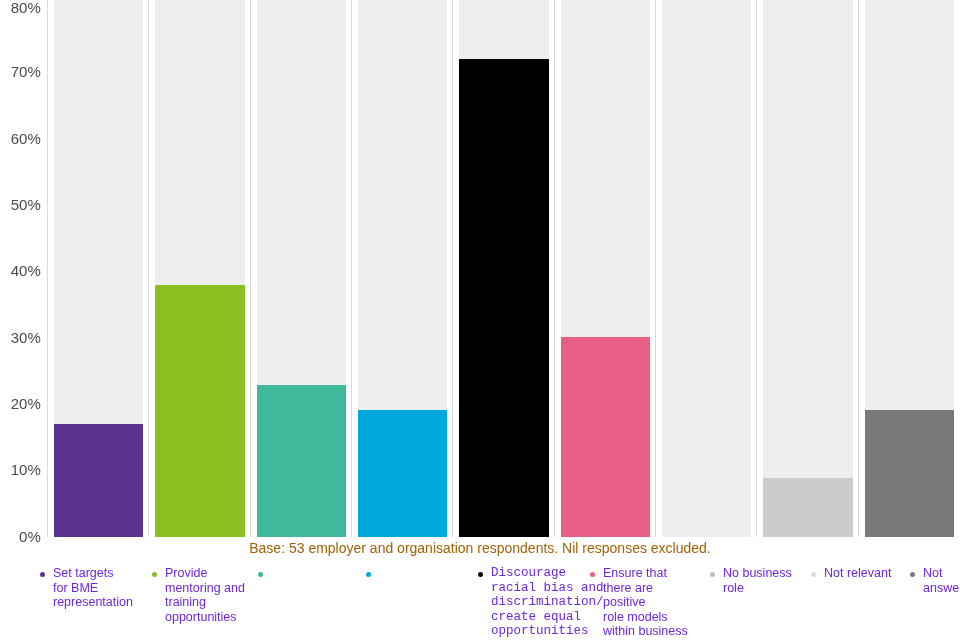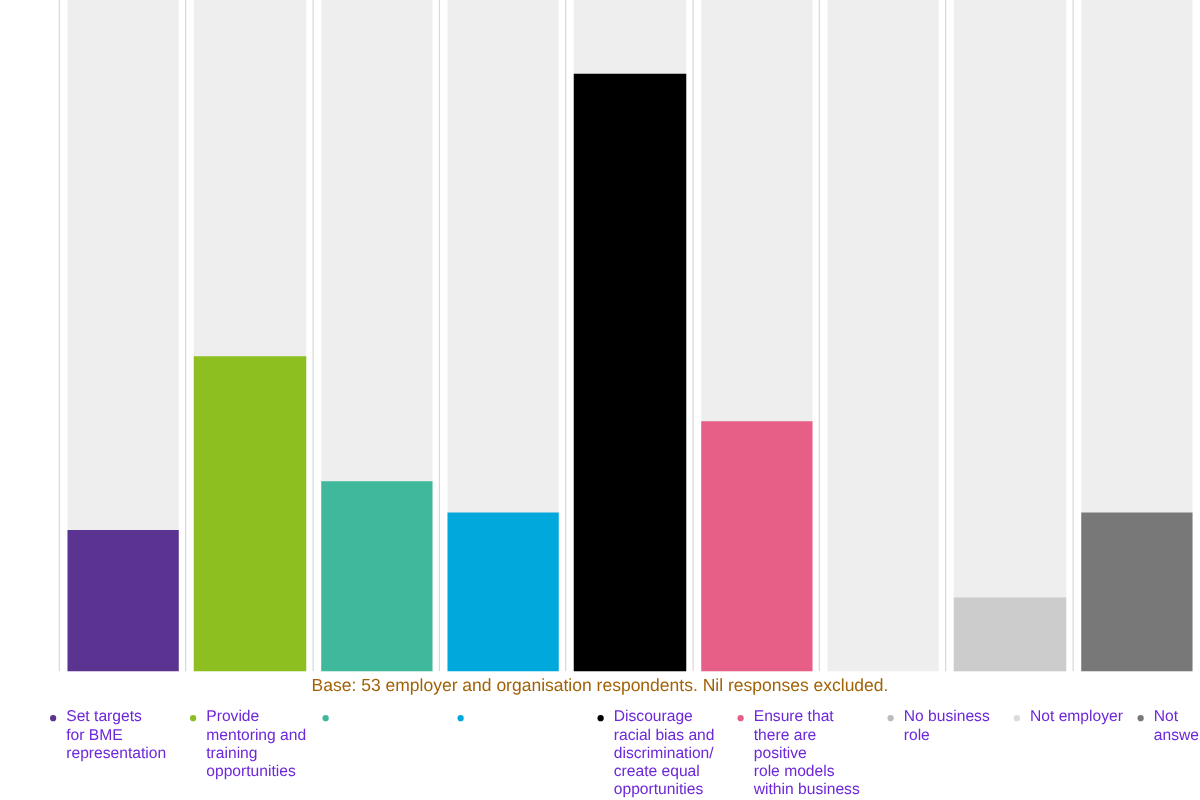--- a/index.html
+++ b/index.html
@@ -132,31 +132,42 @@
   .legend-label {
     font-size: 12.5px;
     line-height: 14.5px;
     color: #6d28d9;
     white-space: pre-line;
   }
   .li-0 { width: 104px; }
   .li-1 { width: 98px; }
   .li-2 { width: 100px; }
   .li-3 { width: 104px; }
-  .li-4 { width: 104px; }
+  .li-4 { width: 104px; font-family: Liberation Mono, monospace; }
   .li-5 { width: 112px; }
   .li-6 { width: 93px; }
   .li-7 { width: 91px; }
   .li-8 { width: 90px; }
 </style>
 </head>
 <body>
 
 <div id="chart">
 
+  <div class="y-axis">
+    <div class="y-tick" style="top:0px;">80%</div>
+    <div class="y-tick" style="top:64px;">70%</div>
+    <div class="y-tick" style="top:131px;">60%</div>
+    <div class="y-tick" style="top:197px;">50%</div>
+    <div class="y-tick" style="top:263px;">40%</div>
+    <div class="y-tick" style="top:330px;">30%</div>
+    <div class="y-tick" style="top:396px;">20%</div>
+    <div class="y-tick" style="top:462px;">10%</div>
+    <div class="y-tick" style="top:529px;">0%</div>
+  </div>
 
   <div class="axis-line"></div>
 
   <div class="plot" id="plot">
       <div class="col">
         <div class="col-bg"></div>
         <div class="bar" title="Set targets for BME representation: 16.8%" style="height: 21%; background: rgb(91, 51, 145);"></div>
         <div class="col-sep"></div>
       </div>
       <div class="col">
@@ -239,19 +250,19 @@
 role models
 within business</span>
     </div>
     <div class="legend-item li-6">
       <span class="legend-marker" style="background: rgb(189, 189, 189);"></span>
       <span class="legend-label">No business
 role</span>
     </div>
     <div class="legend-item li-7">
       <span class="legend-marker" style="background: rgb(218, 218, 218);"></span>
-      <span class="legend-label">Not employer</span>
+      <span class="legend-label">Not relevant</span>
     </div>
     <div class="legend-item li-8">
       <span class="legend-marker" style="background: rgb(120, 120, 120);"></span>
       <span class="legend-label">Not answered</span>
     </div>
   </div>
 
 </body></html>

